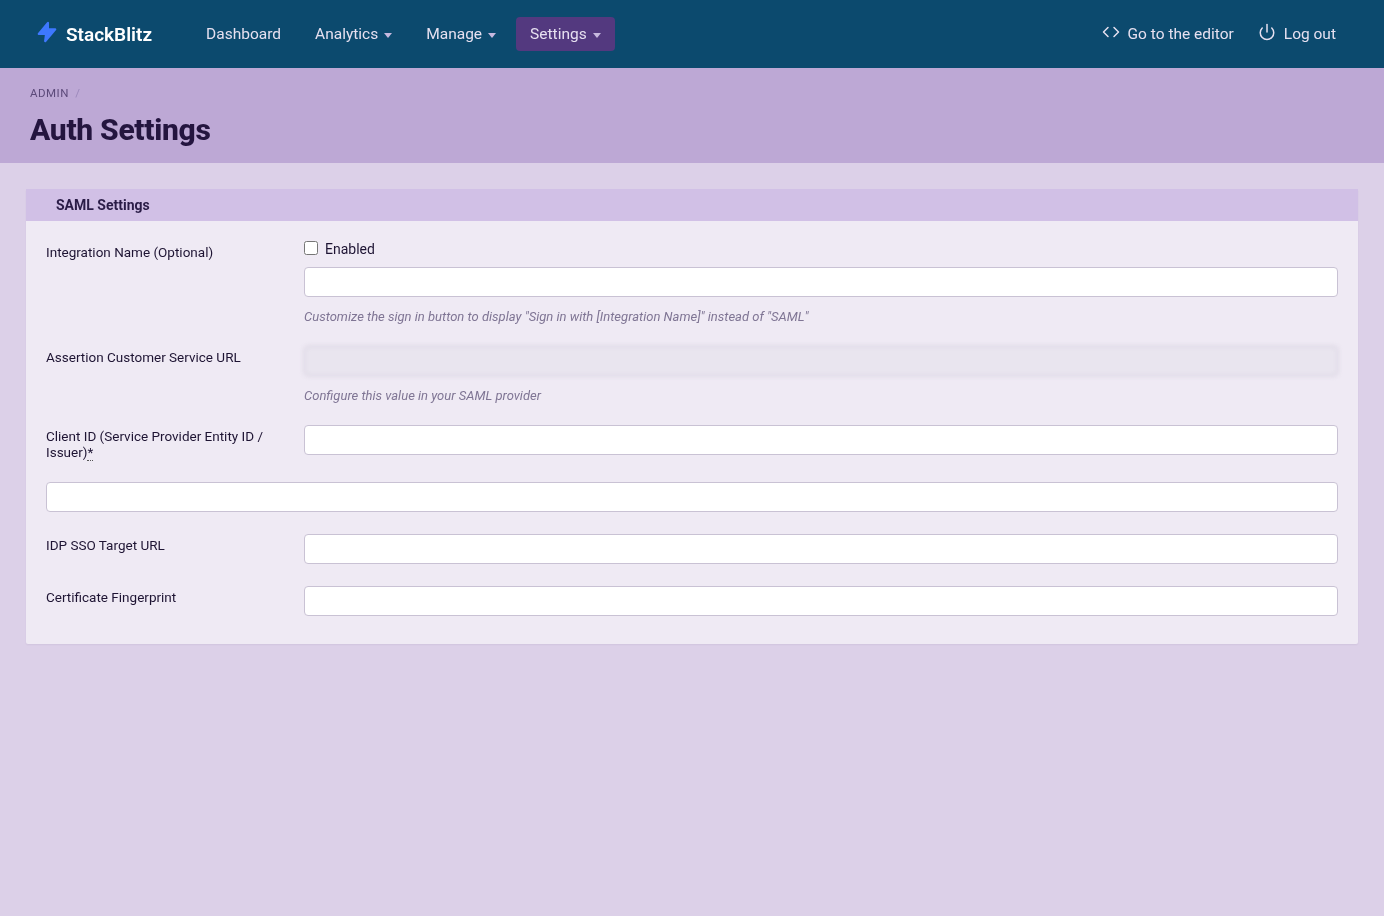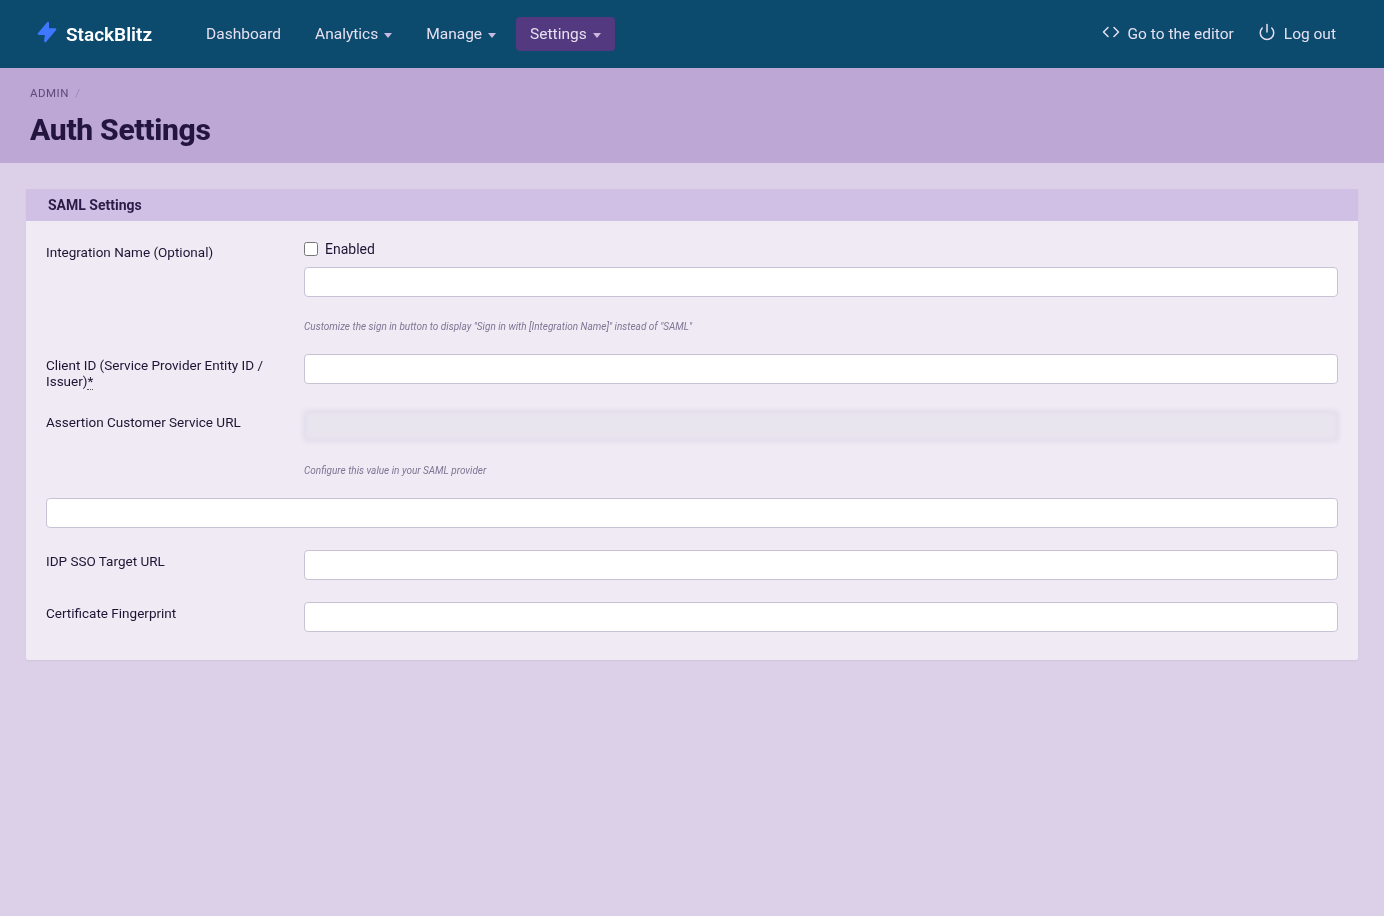--- a/index.html
+++ b/index.html
@@ -16,34 +16,34 @@
   .rightlink{display:flex;align-items:center;gap:8px;color:#e6e0f0;font-size:15.5px;padding:8px 12px;cursor:pointer}
   .rightlink svg{width:18px;height:18px}
   
   .pagehead{background:#bda8d5;padding:12px 30px 16px}
   .crumbs{font-size:11.5px;letter-spacing:.5px;color:#5c4a7a;margin-bottom:12px;padding:6px 0 0}
   .crumbs .sep{color:#9b88bb;padding:0 3px}
   h1.pageTitle{font-size:30px;font-weight:800;color:#24153f;letter-spacing:-.3px}
   
   .content{padding:26px}
   .card{background:#efeaf4;border-radius:2px;box-shadow:0 1px 2px rgba(40,20,70,.06)}
-  .cardhead{background:#d1c0e6;padding:8px 22px;font-weight:700;font-size:14px;color:#2a1c47}
+  .cardhead{background:#d1c0e6;padding:8px 30px;font-weight:700;font-size:14px;color:#2a1c47}
   .cardbody{padding:20px 20px 28px}
   .row{display:flex;margin-bottom:22px}
   .row:last-child{margin-bottom:0}
   .lbl{width:258px;flex:0 0 258px;font-weight:400;font-size:13.5px;color:#1e1433;padding-top:3px;padding-right:8px}
   .lbl .ast{border-bottom:1px dotted #555;cursor:help}
   .fld{flex:1}
-  .chk{display:flex;align-items:center;gap:7px;margin-bottom:10px;font-size:14px;color:#1e1433}
+  .chk{display:flex;gap:7px;margin-bottom:10px;font-size:14px;color:#1e1433}
   .chk input{width:14px;height:14px}
   input[type=text],textarea{width:100%;border:1px solid #c9c2d4;border-radius:4px;background:#fff;padding:6px 10px;font-size:14px;font-family:inherit;color:#222}
   input[type=text]{height:30px}
   input[type=text].ro{background:#e9e5ef;color:#adadb4;filter:blur(2.2px)}
   textarea{height:262px;resize:both}
-  .hint{font-style:italic;font-size:10px;color:#7f7594;margin-top:24px}
+  .hint{font-style:italic;font-size:13px;color:#7f7594;margin-top:12px}
 </style>
 </head>
 <body>
 
 <div class="topnav">
   <div class="brand">
     <span>
       <svg viewBox="0 0 24 24" fill="none" stroke="#3e78ff" stroke-width="2.4" stroke-linejoin="round" stroke-linecap="round">
           <polygon points="13 2 3 14 11 14 10 22 21 9 13 9 13 2" fill="#3e78ff"></polygon>
         </svg>
@@ -107,31 +107,31 @@
           <label class="chk">
             <input type="checkbox" style="">
             <span>Enabled</span>
           </label>
           <input type="text" style="">
           <div class="hint">Customize the sign in button to display "Sign in with [Integration Name]" instead of "SAML"</div>
         </div>
       </div>
 
       <div class="row">
-        <div class="lbl"><span>Client ID (Service Provider Entity ID / Issuer)</span><span class="ast">*</span></div>
+        <div class="lbl">Assertion Customer Service URL</div>
         <div class="fld">
-          <input type="text" style="">
+          <input type="text" readonly="" class="ro" value="" style="">
+          <div class="hint">Configure this value in your SAML provider</div>
         </div>
       </div>
 
       <div class="row">
-        <div class="lbl">Assertion Customer Service URL</div>
+        <div class="lbl"><span>Client ID (Service Provider Entity ID / Issuer)</span><span class="ast">*</span></div>
         <div class="fld">
-          <input type="text" readonly="" class="ro" value="" style="">
-          <div class="hint">Configure this value in your SAML provider</div>
+          <input type="text" style="">
         </div>
       </div>
 
       <div class="row">
         <div class="fld">
           <input type="text" style="">
         </div>
       </div>
 
       <div class="row">

